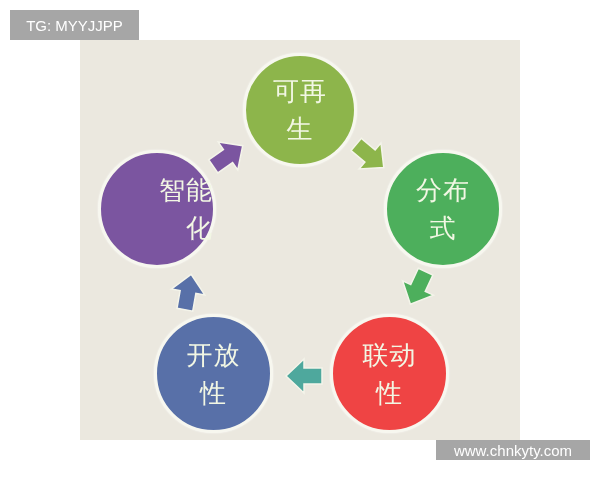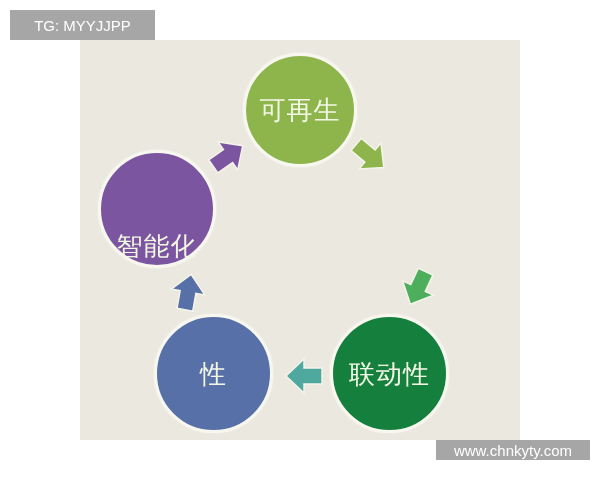--- a/index.html
+++ b/index.html
@@ -9,52 +9,57 @@
       font-family: "DejaVu Sans", sans-serif;
     }
     .panel {
       position: absolute; left: 80px; top: 40px; width: 440px; height: 400px;
       background: #ebe8df;
     }
     .node {
       position: absolute; border-radius: 50%;
       border: 3px solid #f7f7ef;
       box-shadow: 0 0 2px rgba(255,255,255,0.8);
-      display: flex; flex-direction: row; align-items: center; justify-content: center;
+      display: flex; flex-direction: column; align-items: center; justify-content: center;
       color: #f2f7e4;
       font-size: 26px; line-height: 38px; letter-spacing: 1px;
       text-align: center;
     }
     .node span { display: block; }
     .arrow { position: absolute; width: 40px; height: 40px; }
     .wm {
       position: absolute; background: #a6a6a6; color: #ffffff;
       font-family: "Liberation Sans", sans-serif; font-size: 15px;
       display: flex; align-items: center; justify-content: center;
     }
   </style>
 </head>
 <body>
 
-<div class="wm" style="left:10px; top:10px; width:145px; height:30px;">TG: MYYJJPP</div>
+<div class="wm" style="left:10px; top:10px; width:129px; height:30px;">TG: MYYJJPP</div>
 
 <div class="panel">
 
   <div class="node" style="left:163px; top:13px; width:108px; height:108px; background:#8db54b;">
     <span>可再</span>
     <span>生</span>
   </div>
 
+  <div class="node" style="left:304px; top:110px; width:112px; height:112px; background:#4daf5c;">
+    <span>分布</span>
+    <span>式</span>
+  </div>
 
-  <div class="node" style="left:250px; top:274px; width:113px; height:113px; background:#15803d;">
+  <div class="node" style="left:250px; top:274px; width:113px; height:113px; background:#ef4444;">
     <span>联动</span>
     <span>性</span>
   </div>
 
   <div class="node" style="left:74px; top:274px; width:113px; height:113px; background:#5870a8;">
+    <span>开放</span>
     <span>性</span>
   </div>
 
   <div class="node" style="left:18px; top:110px; width:112px; height:112px; background:#7b55a0;align-items:flex-end;">
     <span>智能</span>
     <span>化</span>
   </div>
 
   <svg class="arrow" style="left:270px; top:96px; transform:rotate(40deg);" viewBox="0 0 40 40">
     <polygon points="2,12 20,12 20,3 38,20 20,37 20,28 2,28" fill="#8db54b" stroke="#f4f4ea" stroke-width="1.5"></polygon>

